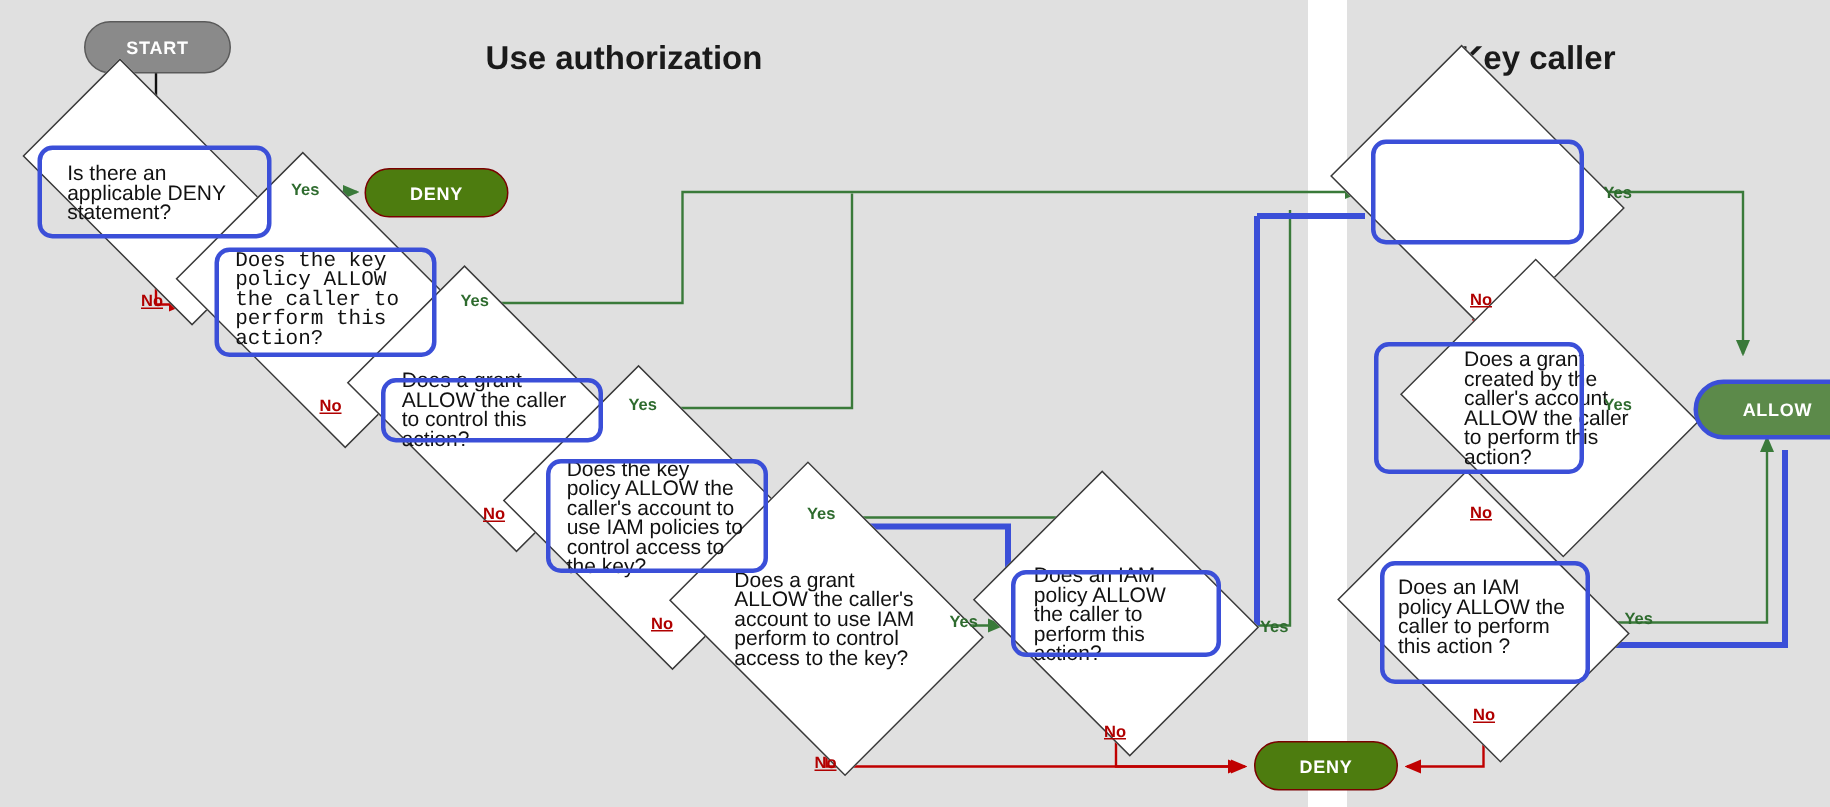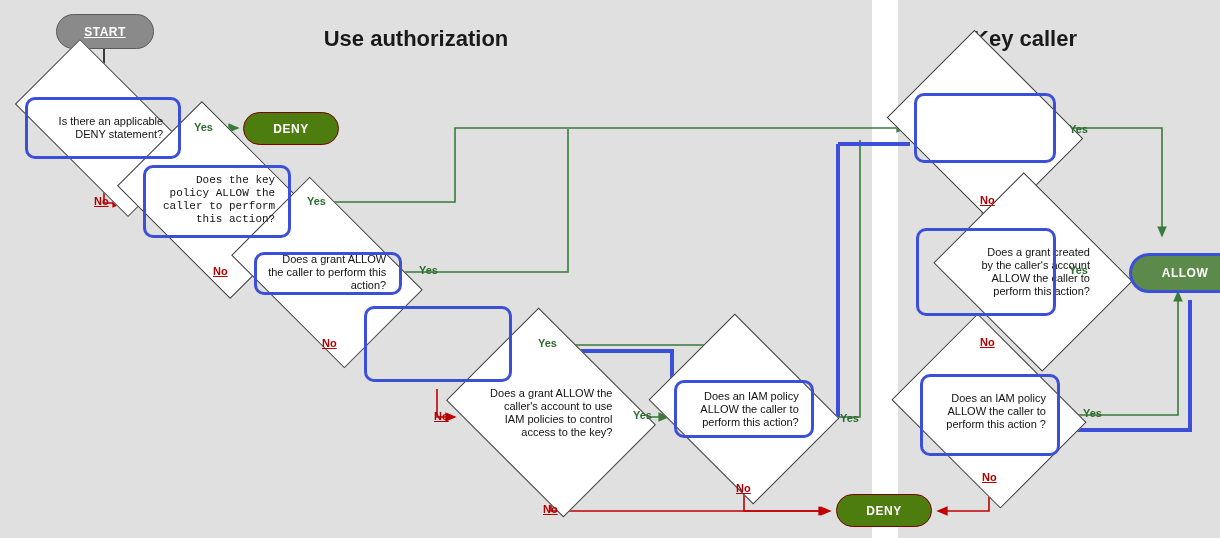--- a/index.html
+++ b/index.html
@@ -59,24 +59,24 @@
     left: 0; top: 0;
     width: 100%; height: 100%;
     background: #ffffff;
     border: 1px solid #3a3a3a;
     transform: rotate(45deg);
     box-sizing: border-box;
   }
   .diamond .txt {
     position: relative;
     z-index: 3;
-    font-size: 11px;
+    font-size: 14px;
     line-height: 13px;
     color: #111;
-    text-align: right;
+    text-align: left;
     width: 74%;
   }
   
   .hlbox {
     position: absolute;
     border: 3px solid #3b4fd8;
     border-radius: 10px;
     box-sizing: border-box;
     background: transparent;
     z-index: 4;
@@ -187,47 +187,51 @@
     <path d="M555,351 L672,351 L672,393" stroke="#3b4fd8" stroke-width="4" fill="none"></path>
     <path d="M1070,430 L1190,430 L1190,300" stroke="#3b4fd8" stroke-width="4" fill="none"></path>
     <path d="M1062,272 L1100,272" stroke="#3b4fd8" stroke-width="4" fill="none"></path>
     <path d="M1020,160 L1020,240" stroke="#3b4fd8" stroke-width="4" fill="none"></path>
     <path d="M130,140 L130,205" stroke="#3b4fd8" stroke-width="4" fill="none"></path>
     <path d="M130,205 L148,205" stroke="#3b4fd8" stroke-width="4" fill="none"></path>
     <path d="M243,240 L243,276" stroke="#3b4fd8" stroke-width="4" fill="none"></path>
     <path d="M350,298 L350,347" stroke="#3b4fd8" stroke-width="4" fill="none"></path>
   </svg>
 
-  <div class="terminator start-node" style="left:56px; top:14px; width:98px; height:35px;text-decoration:underline;">START</div>
+  <div class="terminator start-node" style="left:56px; top:14px; width:98px; height:35px;">START</div>
 
   <div class="diamond" style="left:24px; top:82px; width:160px; height:92px;">
     <div class="shape"></div>
     <div class="txt">Is there an applicable DENY statement?</div>
   </div>
   <div class="hlbox" style="left:25px; top:97px; width:156px; height:62px;"></div>
 
   <div class="terminator deny-node" style="left:243px; top:112px; width:96px; height:33px;">DENY</div>
 
   <div class="diamond" style="left:136px; top:140px; width:160px; height:120px;font-family:Liberation Mono, monospace;">
     <div class="shape"></div>
     <div class="txt">Does the key policy ALLOW the caller to perform this action?</div>
   </div>
   <div class="hlbox" style="left:143px; top:165px; width:148px; height:73px;"></div>
 
   <div class="diamond" style="left:247px; top:217px; width:160px; height:111px;">
     <div class="shape"></div>
-    <div class="txt">Does a grant ALLOW the caller to perform this action?</div>
+    <div class="txt">Does a grant ALLOW the caller to control this action?</div>
   </div>
   <div class="hlbox" style="left:254px; top:252px; width:148px; height:43px;"></div>
 
+  <div class="diamond" style="left:357px; top:281px; width:160px; height:128px;">
+    <div class="shape"></div>
+    <div class="txt">Does the key policy ALLOW the caller's account to use IAM policies to control access to the key?</div>
+  </div>
   <div class="hlbox" style="left:364px; top:306px; width:148px; height:76px;"></div>
 
   <div class="diamond" style="left:468px; top:347px; width:166px; height:131px;">
     <div class="shape"></div>
-    <div class="txt">Does a grant ALLOW the caller's account to use IAM policies to control access to the key?</div>
+    <div class="txt">Does a grant ALLOW the caller's account to use IAM perform to control access to the key?</div>
   </div>
 
   <div class="diamond" style="left:670px; top:348px; width:148px; height:122px;">
     <div class="shape"></div>
     <div class="txt">Does an IAM policy ALLOW the caller to perform this action?</div>
   </div>
   <div class="hlbox" style="left:674px; top:380px; width:140px; height:58px;"></div>
 
   <div class="terminator deny-node" style="left:836px; top:494px; width:96px; height:33px;">DENY</div>
 

